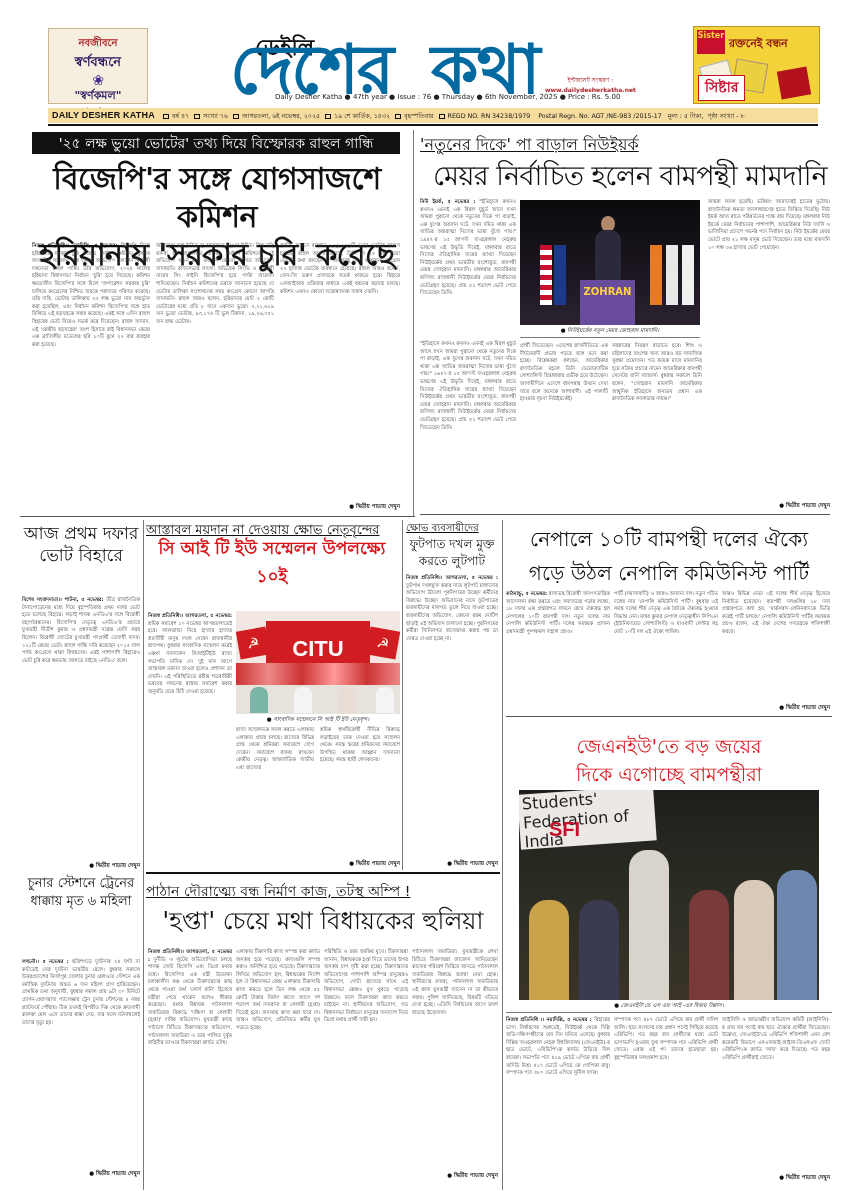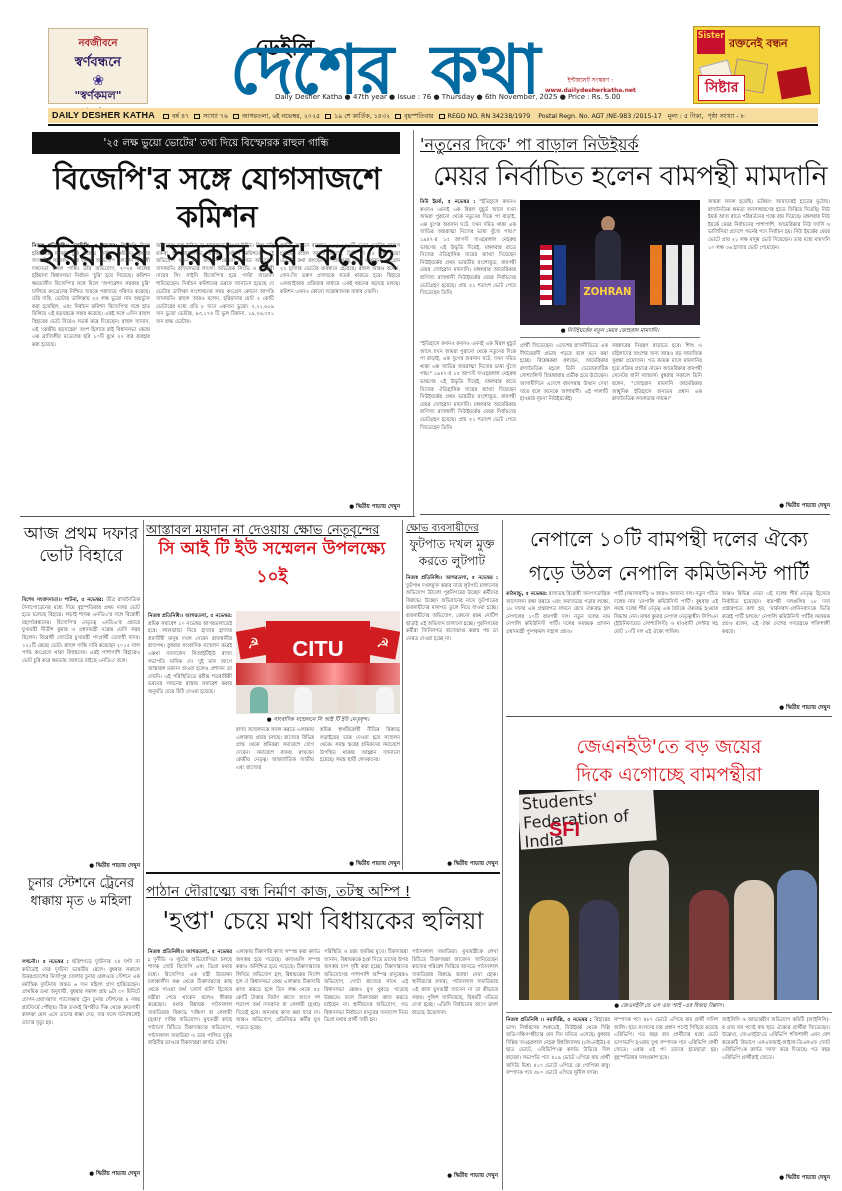--- a/index.html
+++ b/index.html
@@ -23,21 +23,21 @@
 .ad-right .slogan{position:absolute;left:35px;top:8px;font-size:11px;font-weight:bold;color:#8b0d0d}
 .ad-right .pack1{position:absolute;left:8px;top:36px;width:30px;height:28px;background:#f5f0e0;transform:rotate(-15deg);border:1px solid #aaa}
 .ad-right .pack2{position:absolute;left:40px;top:34px;width:32px;height:30px;background:#e9d040;transform:rotate(10deg);border:1px solid #a88}
 .ad-right .pack3{position:absolute;left:85px;top:42px;width:30px;height:28px;background:#b3121c;transform:rotate(-10deg)}
 .ad-right .name{position:absolute;left:4px;bottom:2px;background:#fff;color:#c8102e;font-size:14px;font-weight:bold;padding:0 6px;border:1px solid #c8102e}
 .infobar{left:48px;top:108px;width:770px;height:15px;background:#f7dca0;font-size:6.3px;line-height:15px;padding-left:4px;white-space:nowrap;overflow:hidden;color:#111}
 .infobar .brandtxt{font-size:9px;font-weight:900;font-family:"Liberation Sans",sans-serif;letter-spacing:.2px;margin-right:3px}
 .infobar .sq{display:inline-block;width:6px;height:5px;border:1px solid #111;margin:0 3px;vertical-align:middle}
 .rule{left:48px;top:124px;width:770px;height:2px;background:#111}
 .vrule{width:1px;background:#777}
-.kicker-dark{left:32px;top:132px;width:368px;height:22px;background:#111;color:#fff;font-size:10px;text-align:center;line-height:22px}
+.kicker-dark{left:32px;top:132px;width:368px;height:22px;background:#111;color:#fff;font-size:14px;text-align:center;line-height:22px}
 .h-main{left:32px;top:160px;width:370px;text-align:center;font-family:"DejaVu Serif",serif;font-size:30px;font-weight:bold;line-height:38px;letter-spacing:-.5px}
 .kicker-u{font-size:16px;text-align:left;text-decoration:underline}
 .h-right{left:430px;top:160px;width:400px;text-align:center;font-size:27px;line-height:32px;letter-spacing:-.5px}
 .body{font-size:5px;line-height:7.6px;color:#444;text-align:justify;overflow:hidden}
 .body b{color:#111}
 .seeMore{font-size:5.5px;font-weight:bold;color:#111;text-align:right}
 .photo-mam{left:520px;top:200px;width:180px;height:125px;background:linear-gradient(#0b0b0d,#1c1620 60%,#2b2230);overflow:hidden}
 .cap{font-size:5.5px;font-style:italic;text-align:center;color:#111}
 .flag{position:absolute;width:12px;height:60px;top:45px}
 .podium{position:absolute;left:60px;top:80px;width:55px;height:45px;background:#6a4c9c;color:#ffd23f;font-size:10px;font-weight:bold;text-align:center;padding-top:6px}

